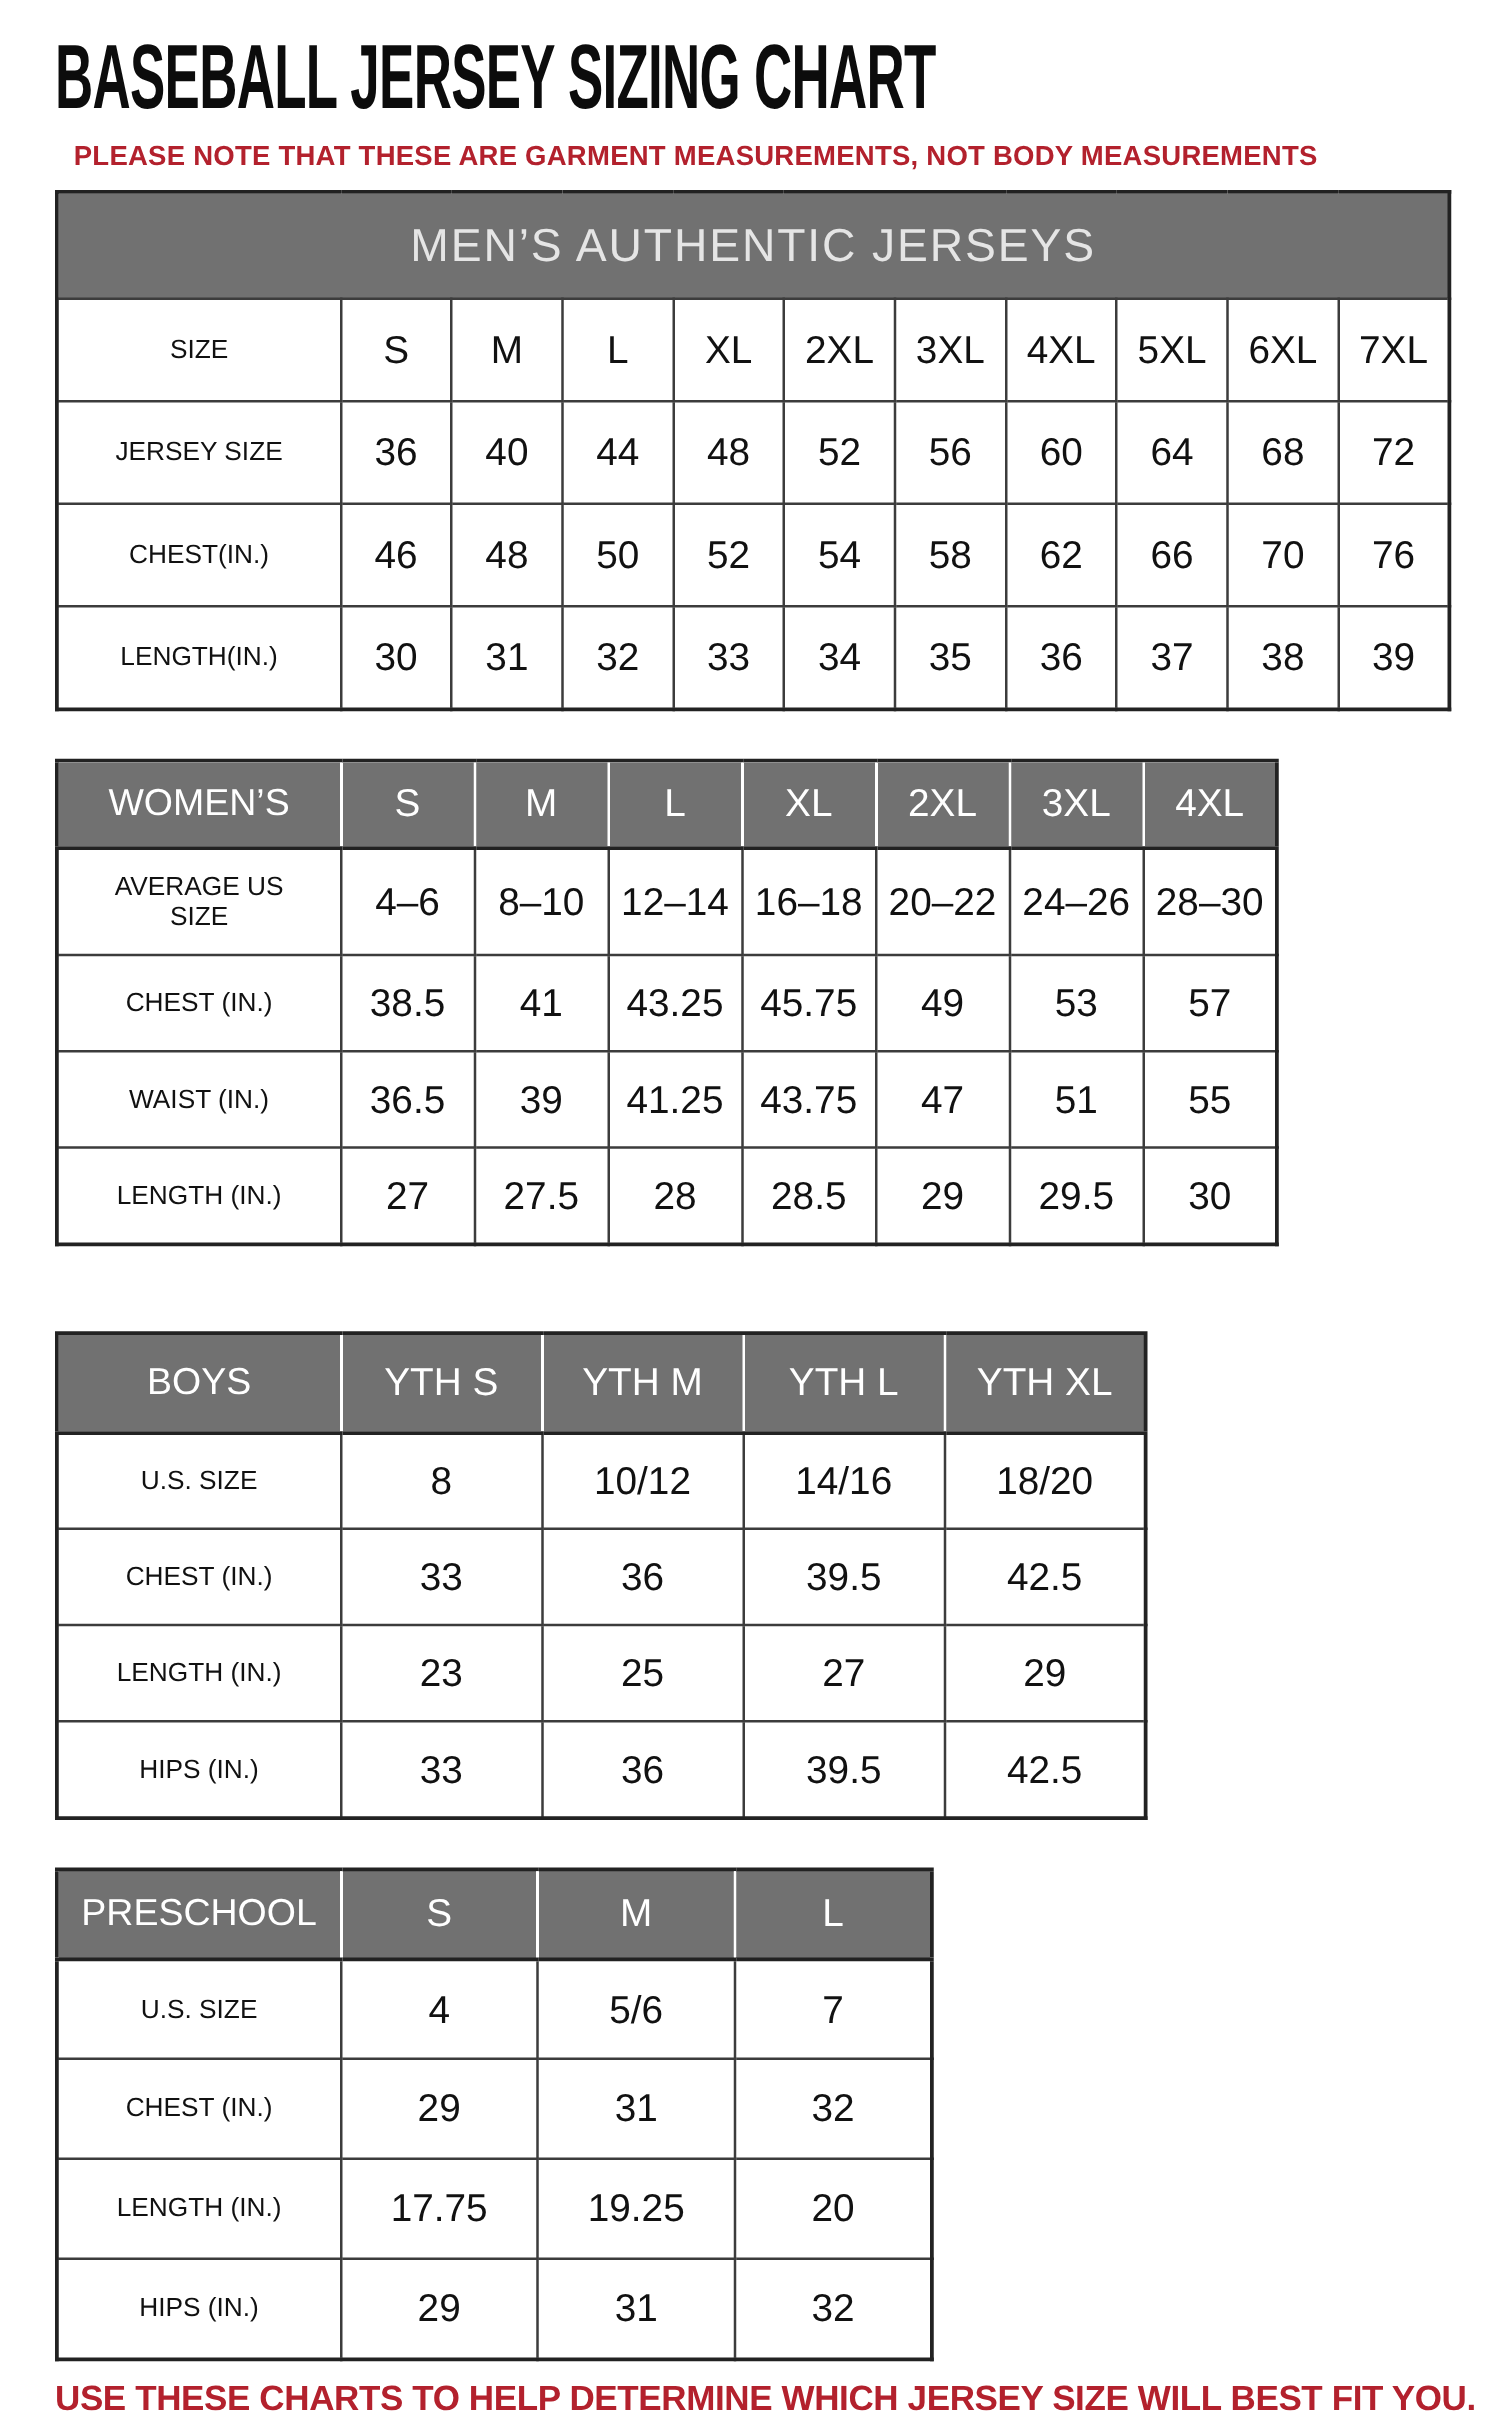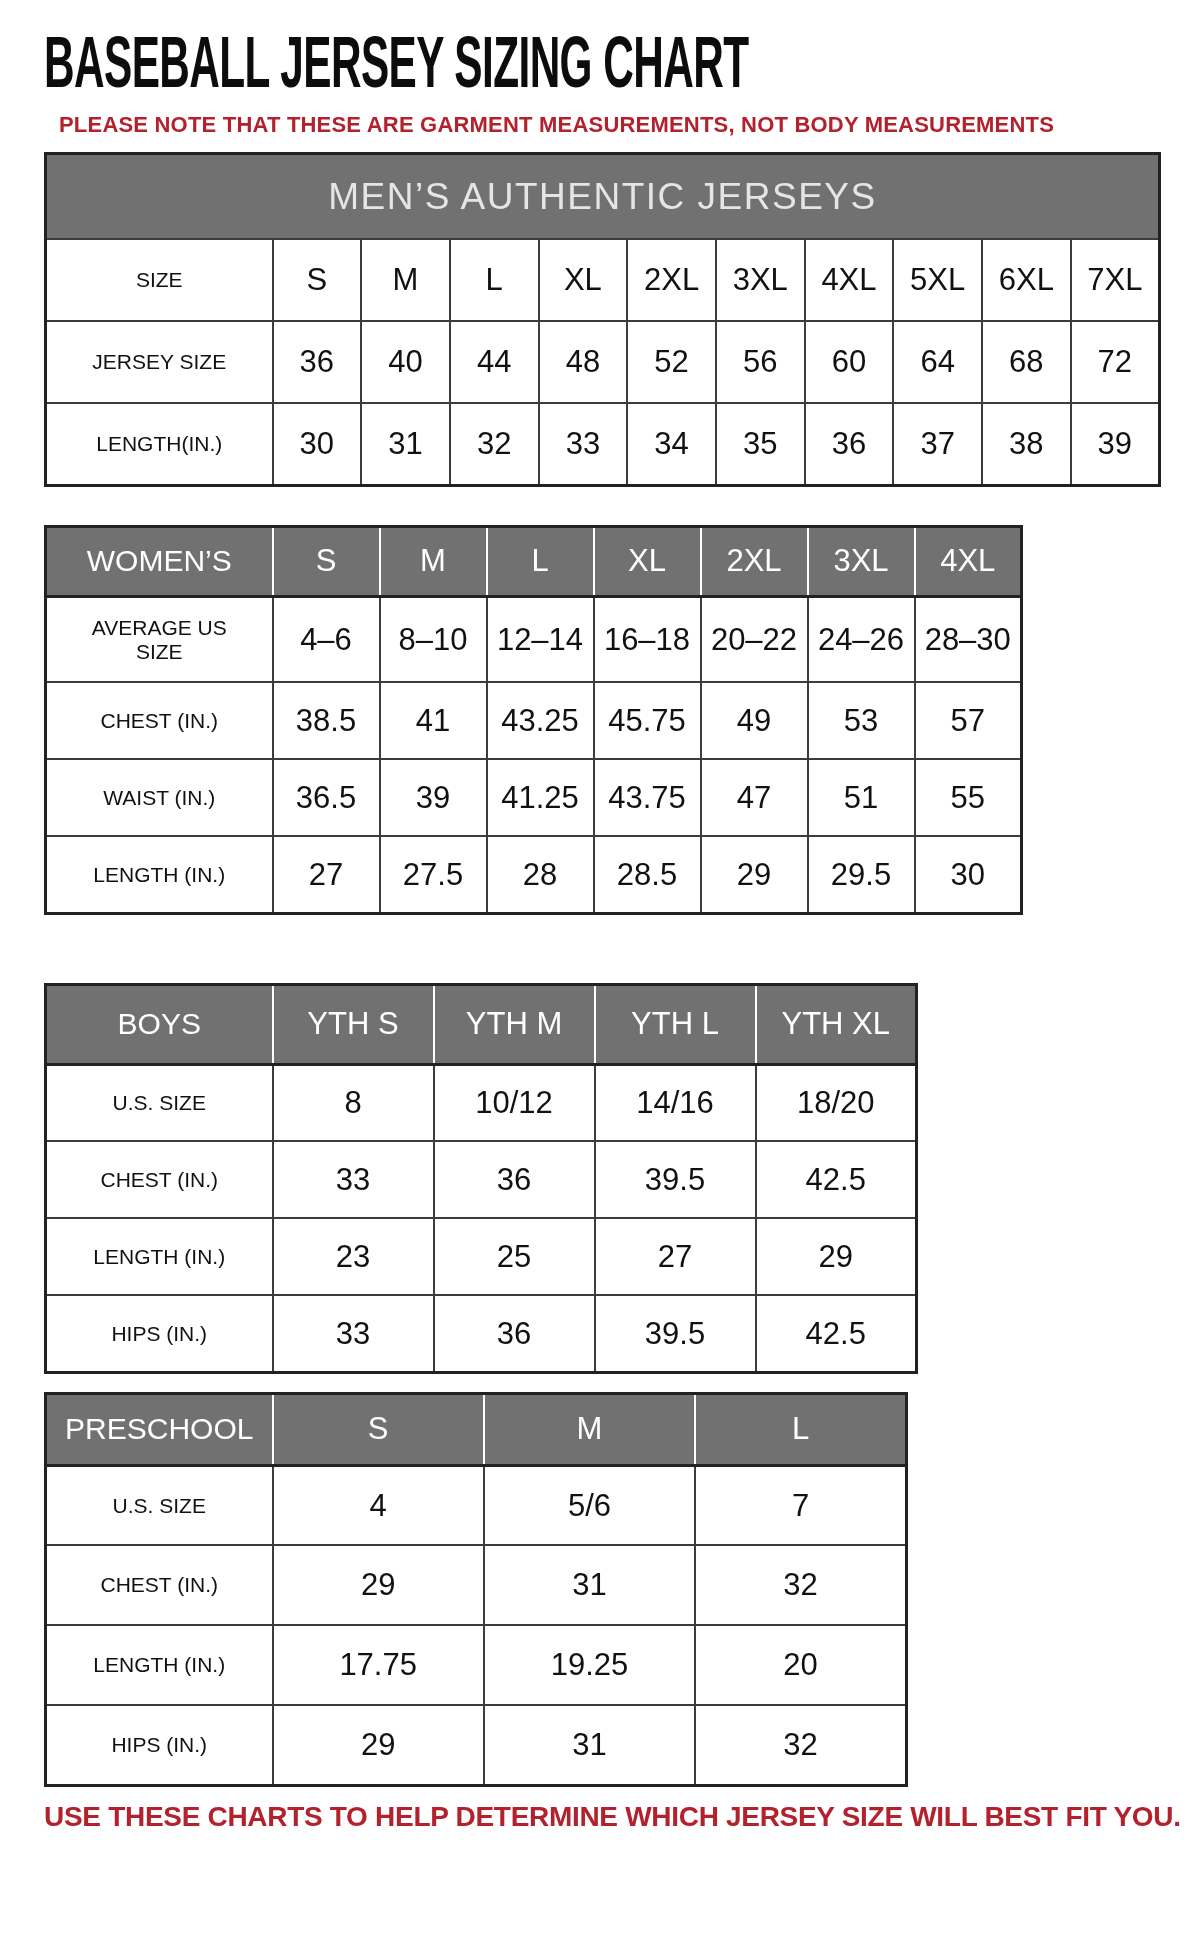--- a/index.html
+++ b/index.html
@@ -70,21 +70,21 @@
   table.womens{width:979px;margin-top:38px;}
   .womens tr{height:77px;}
   .womens tr.gray-head{height:70px;}
   .womens tr.tall{height:86px;}
   .womens th{padding:0 28px;line-height:1.15;text-align:center;}
   
   table.boys{width:874px;margin-top:68px;}
   .boys tr{height:77px;}
   .boys tr.gray-head{height:80px;}
   
-  table.preschool{width:864px;margin-top:18px;}
+  table.preschool{width:703px;margin-top:38px;}
   .preschool tr{height:80px;}
   .preschool tr.gray-head{height:72px;}
 
   col.label-col{width:227px;}
 </style>
 </head>
 <body>
 
 <div class="page">
 
@@ -130,20 +130,33 @@
           <td>44</td>
           <td>48</td>
           <td>52</td>
           <td>56</td>
           <td>60</td>
           <td>64</td>
           <td>68</td>
           <td>72</td>
         </tr>
       <tr>
+          <th>CHEST(IN.)</th>
+          <td>46</td>
+          <td>48</td>
+          <td>50</td>
+          <td>52</td>
+          <td>54</td>
+          <td>58</td>
+          <td>62</td>
+          <td>66</td>
+          <td>70</td>
+          <td>76</td>
+        </tr>
+      <tr>
           <th>LENGTH(IN.)</th>
           <td>30</td>
           <td>31</td>
           <td>32</td>
           <td>33</td>
           <td>34</td>
           <td>35</td>
           <td>36</td>
           <td>37</td>
           <td>38</td>

